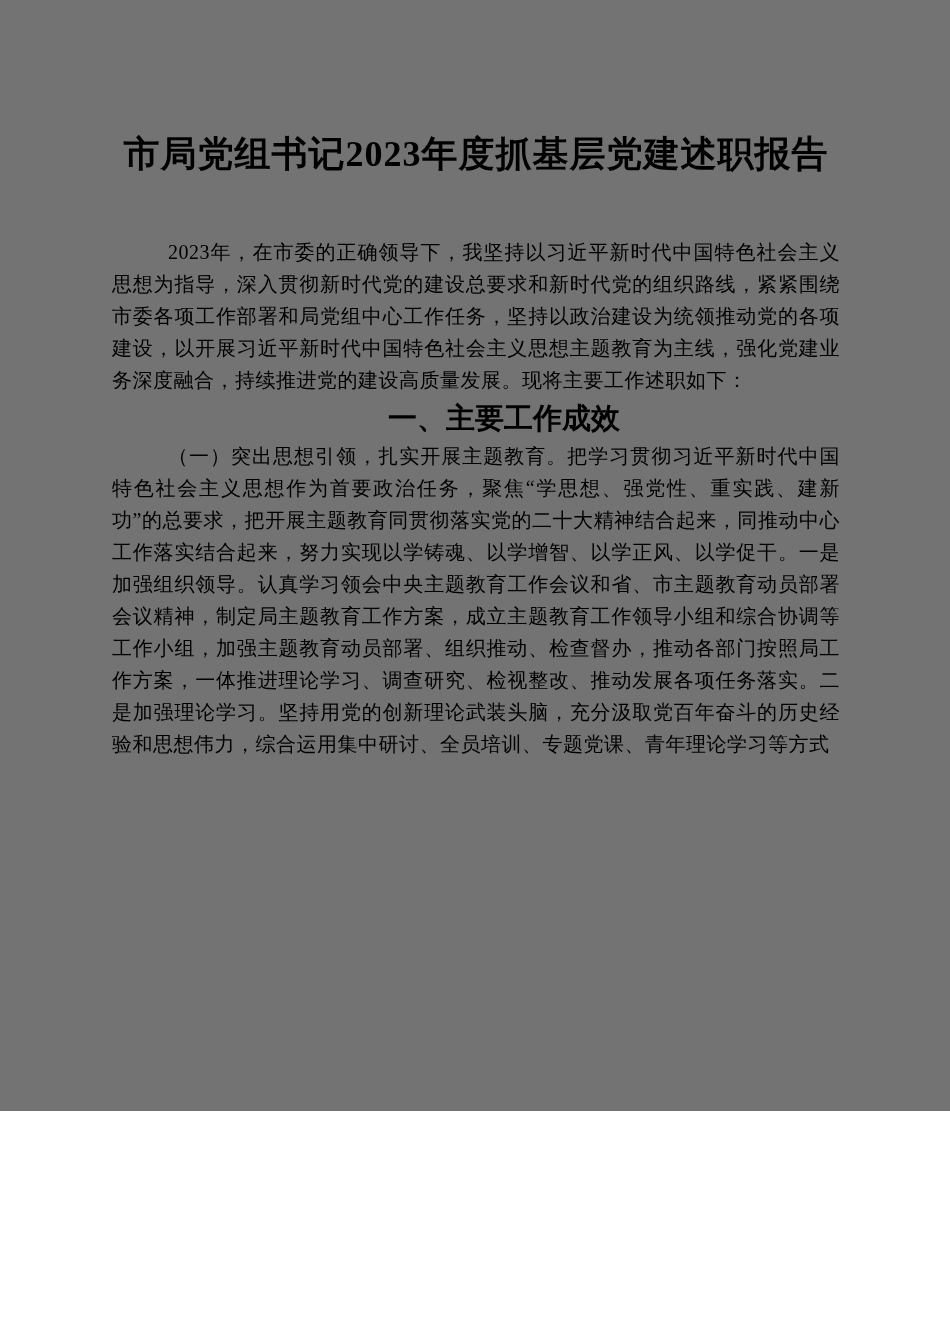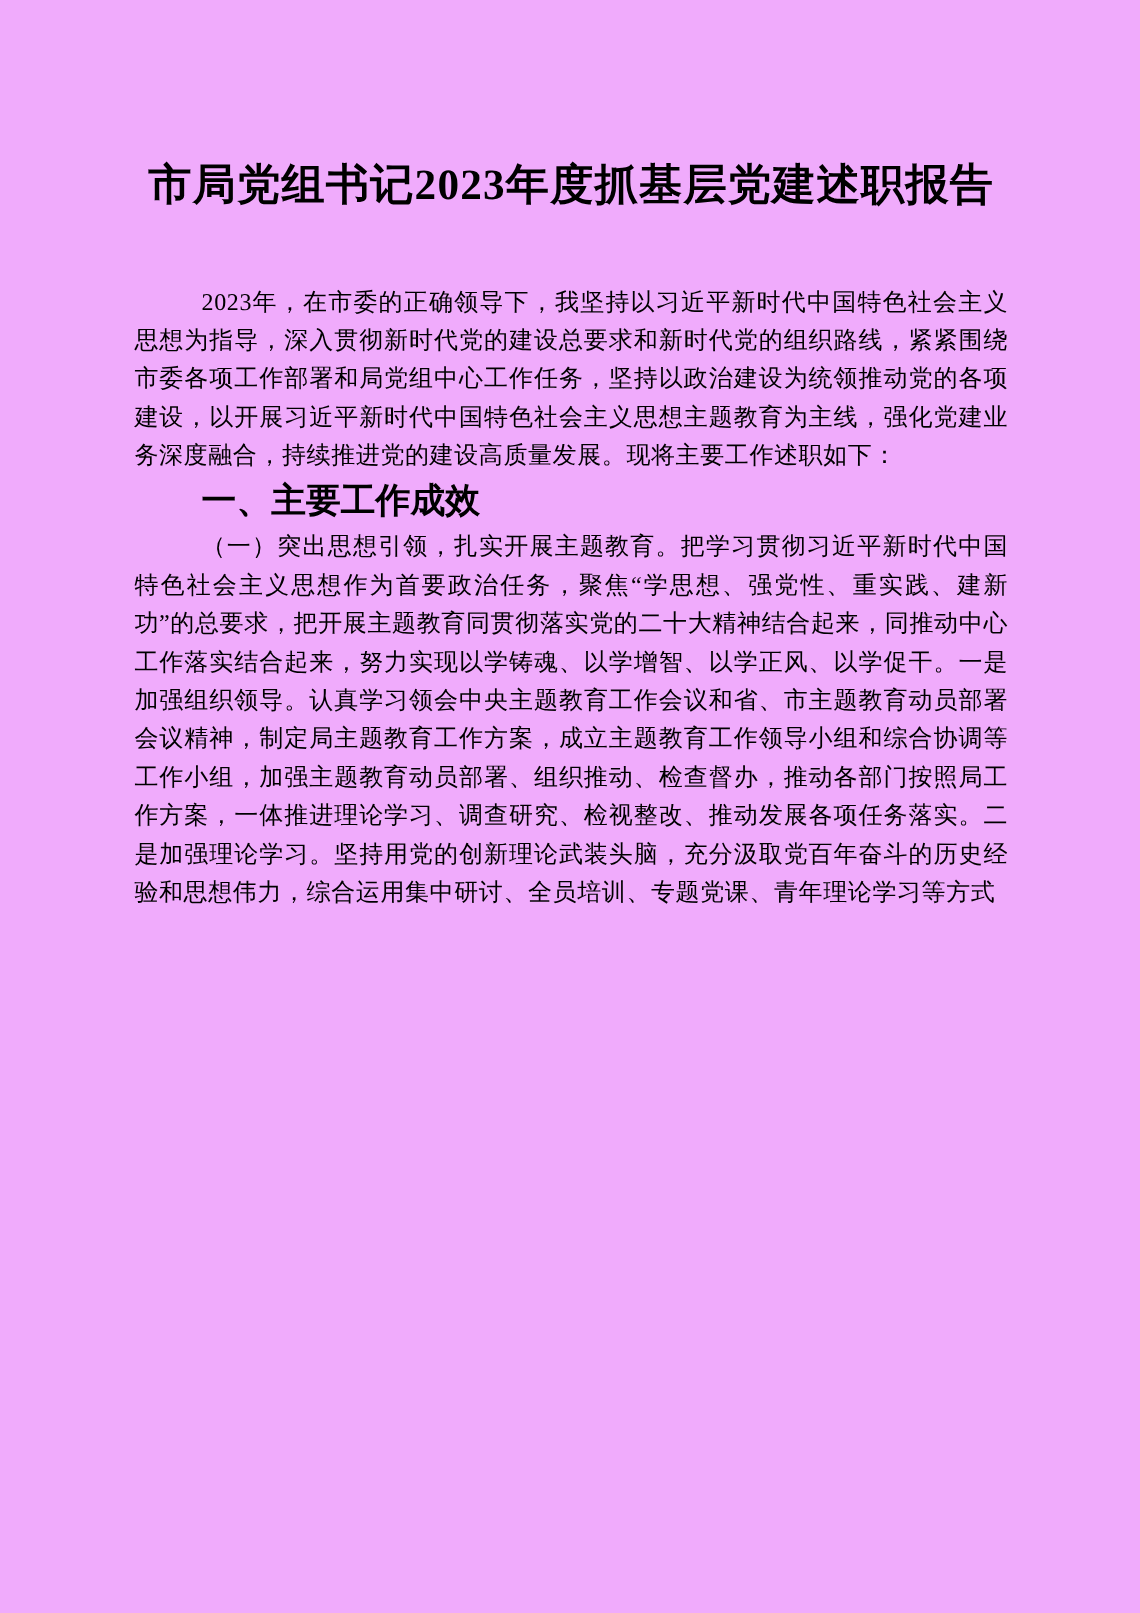--- a/index.html
+++ b/index.html
@@ -3,23 +3,23 @@
 <meta charset="utf-8">
 <style>
   html, body {
     margin: 0;
     padding: 0;
     background: #ffffff;
   }
   .page {
     position: relative;
     width: 950px;
-    height: 1344px;
+    height: 1111px;
     margin: 0 auto;
-    background: #f0abfc;
+    background: #737373;
     color: #000000;
     box-sizing: border-box;
     padding: 130px 110px 0 112px;
     overflow: hidden;
     font-family: "Liberation Serif", "DejaVu Serif", serif;
   }
   .doc-title {
     margin: 0 0 58px 0;
     font-family: "Liberation Serif", "DejaVu Serif", serif;
     font-size: 36px;
@@ -37,20 +37,21 @@
     text-indent: 56px;
     letter-spacing: 0.5px;
   }
   .section-heading {
     margin: 0;
     font-family: "Liberation Sans", "DejaVu Sans", sans-serif;
     font-size: 29px;
     font-weight: bold;
     line-height: 44px;
     text-indent: 56px;
+    text-align: center;
   }
   .run-bold {
     font-weight: normal;
   }
 </style>
 </head>
 <body>
 
 <div class="page">
 

